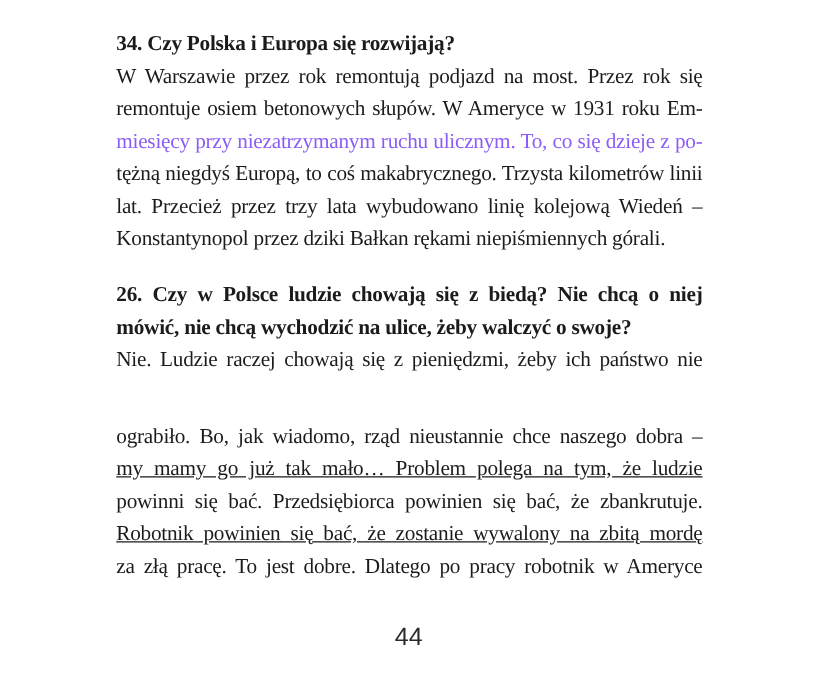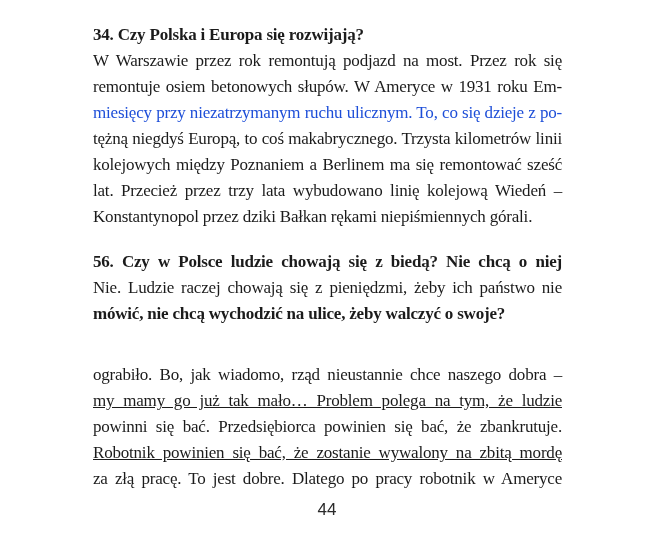--- a/index.html
+++ b/index.html
@@ -42,44 +42,43 @@
   .line.natural {
     text-align-last: left;
   }
   .page-number {
     position: absolute;
     left: 0;
     top: 501px;
     width: 654px;
     text-align: center;
     font-family: "Liberation Sans", sans-serif;
-    font-size: 17px;
+    font-size: 20px;
     line-height: 18px;
     color: #2a2a2a;
   }
 </style>
 </head>
 <body>
 
 <div class="page" style="background: rgb(255, 255, 255);">
   <div class="text-block">
       <div class="section">
         <div class="line heading natural" style="color: rgb(27, 27, 27);">34. Czy Polska i Europa się rozwijają?</div>
         <div class="line body" style="color: rgb(27, 27, 27);">W Warszawie przez rok remontują podjazd na most. Przez rok się</div>
         <div class="line body" style="color: rgb(27, 27, 27);">remontuje osiem betonowych słupów. W Ameryce w 1931 roku Em-</div>
-        <div class="line body" style="color: #1d4ed8;">miesięcy przy niezatrzymanym ruchu ulicznym. To, co się dzieje z po-</div>
+        <div class="line body" style="color: #8b5cf6;">miesięcy przy niezatrzymanym ruchu ulicznym. To, co się dzieje z po-</div>
         <div class="line body" style="color: rgb(27, 27, 27);">tężną niegdyś Europą, to coś makabrycznego. Trzysta kilometrów linii</div>
-        <div class="line body" style="color: rgb(27, 27, 27);">kolejowych między Poznaniem a Berlinem ma się remontować sześć</div>
         <div class="line body" style="color: rgb(27, 27, 27);">lat. Przecież przez trzy lata wybudowano linię kolejową Wiedeń –</div>
         <div class="line body natural" style="color: rgb(27, 27, 27);">Konstantynopol przez dziki Bałkan rękami niepiśmiennych górali.</div>
       </div>
       <div class="section">
-        <div class="line heading" style="color: rgb(27, 27, 27);">56. Czy w Polsce ludzie chowają się z biedą? Nie chcą o niej</div>
+        <div class="line heading" style="color: rgb(27, 27, 27);">26. Czy w Polsce ludzie chowają się z biedą? Nie chcą o niej</div>
+        <div class="line heading natural" style="color: rgb(27, 27, 27);">mówić, nie chcą wychodzić na ulice, żeby walczyć o swoje?</div>
         <div class="line body" style="color: rgb(27, 27, 27);">Nie. Ludzie raczej chowają się z pieniędzmi, żeby ich państwo nie</div>
-        <div class="line heading natural" style="color: rgb(27, 27, 27);">mówić, nie chcą wychodzić na ulice, żeby walczyć o swoje?</div>
         <div class="line body" style="color: rgb(27, 27, 27); margin-top: 35px;">ograbiło. Bo, jak wiadomo, rząd nieustannie chce naszego dobra –</div>
         <div class="line body" style="color: rgb(27, 27, 27); text-decoration: underline;">my mamy go już tak mało… Problem polega na tym, że ludzie</div>
         <div class="line body" style="color: rgb(27, 27, 27);">powinni się bać. Przedsiębiorca powinien się bać, że zbankrutuje.</div>
         <div class="line body" style="color: rgb(27, 27, 27); text-decoration: underline;">Robotnik powinien się bać, że zostanie wywalony na zbitą mordę</div>
         <div class="line body" style="color: rgb(27, 27, 27);">za złą pracę. To jest dobre. Dlatego po pracy robotnik w Ameryce</div>
       </div>
     </div>
   <div class="page-number">44</div>
 </div>
 

